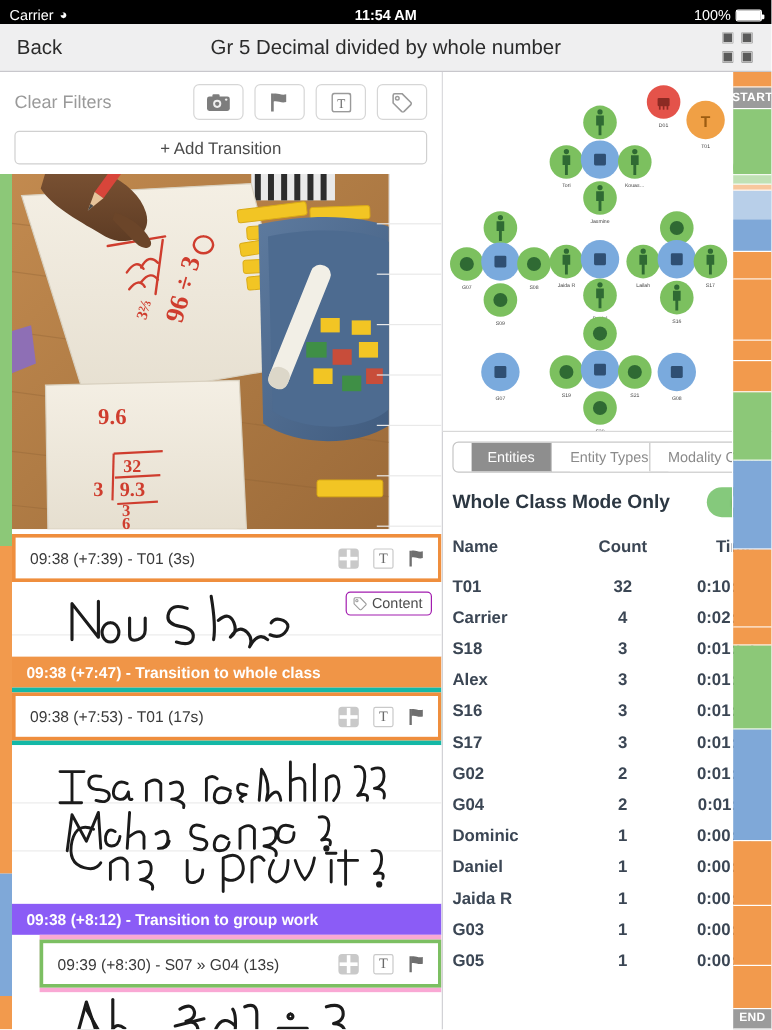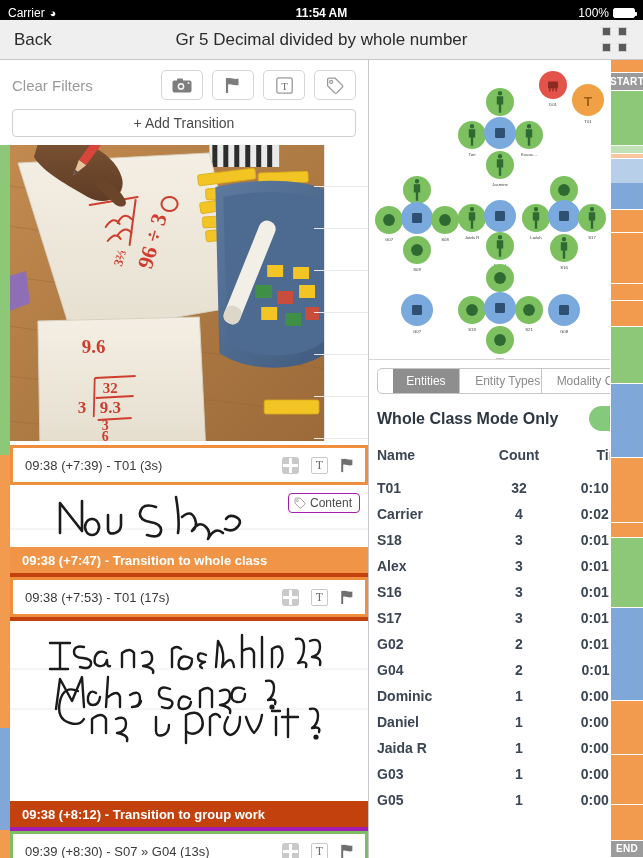--- a/index.html
+++ b/index.html
@@ -121,25 +121,25 @@
     width: 17px; height: 17px; border: 1.5px solid #c9c9c9; border-radius: 2px;
     display: flex; align-items: center; justify-content: center;
     font-family: "Liberation Serif", serif; font-size: 12px; color: #6a6a6a;
   }
 
   .transition-bar {
     height: 26px; display: flex; align-items: center; padding-left: 12px;
     color: #fff; font-size: 13px; font-weight: bold;
   }
   .transition-bar.t-orange { background: #f09547; }
-  .transition-bar.t-blue   { background: #c2410c; margin-top: 48px; }
+  .transition-bar.t-blue   { background: #8b5cf6; }
 
   .band { padding: 4px 0; }
-  .band.b-orange { background: #c2410c; }
-  .band.b-blue   { background: #a21caf; }
+  .band.b-orange { background: #14b8a6; }
+  .band.b-blue   { background: #f9a8d4; margin-left: 23px; }
 
   .note-block { background: #fff; position: relative; padding: 0; }
   .tag-pill {
     position: absolute; right: 8px; top: 4px;
     display: flex; align-items: center; gap: 4px;
     border: 1px solid #a21caf; border-radius: 4px; background: #fff;
     padding: 2px 7px 2px 5px; font-size: 12px; color: #4b4b4b; cursor: pointer;
   }
 
   

